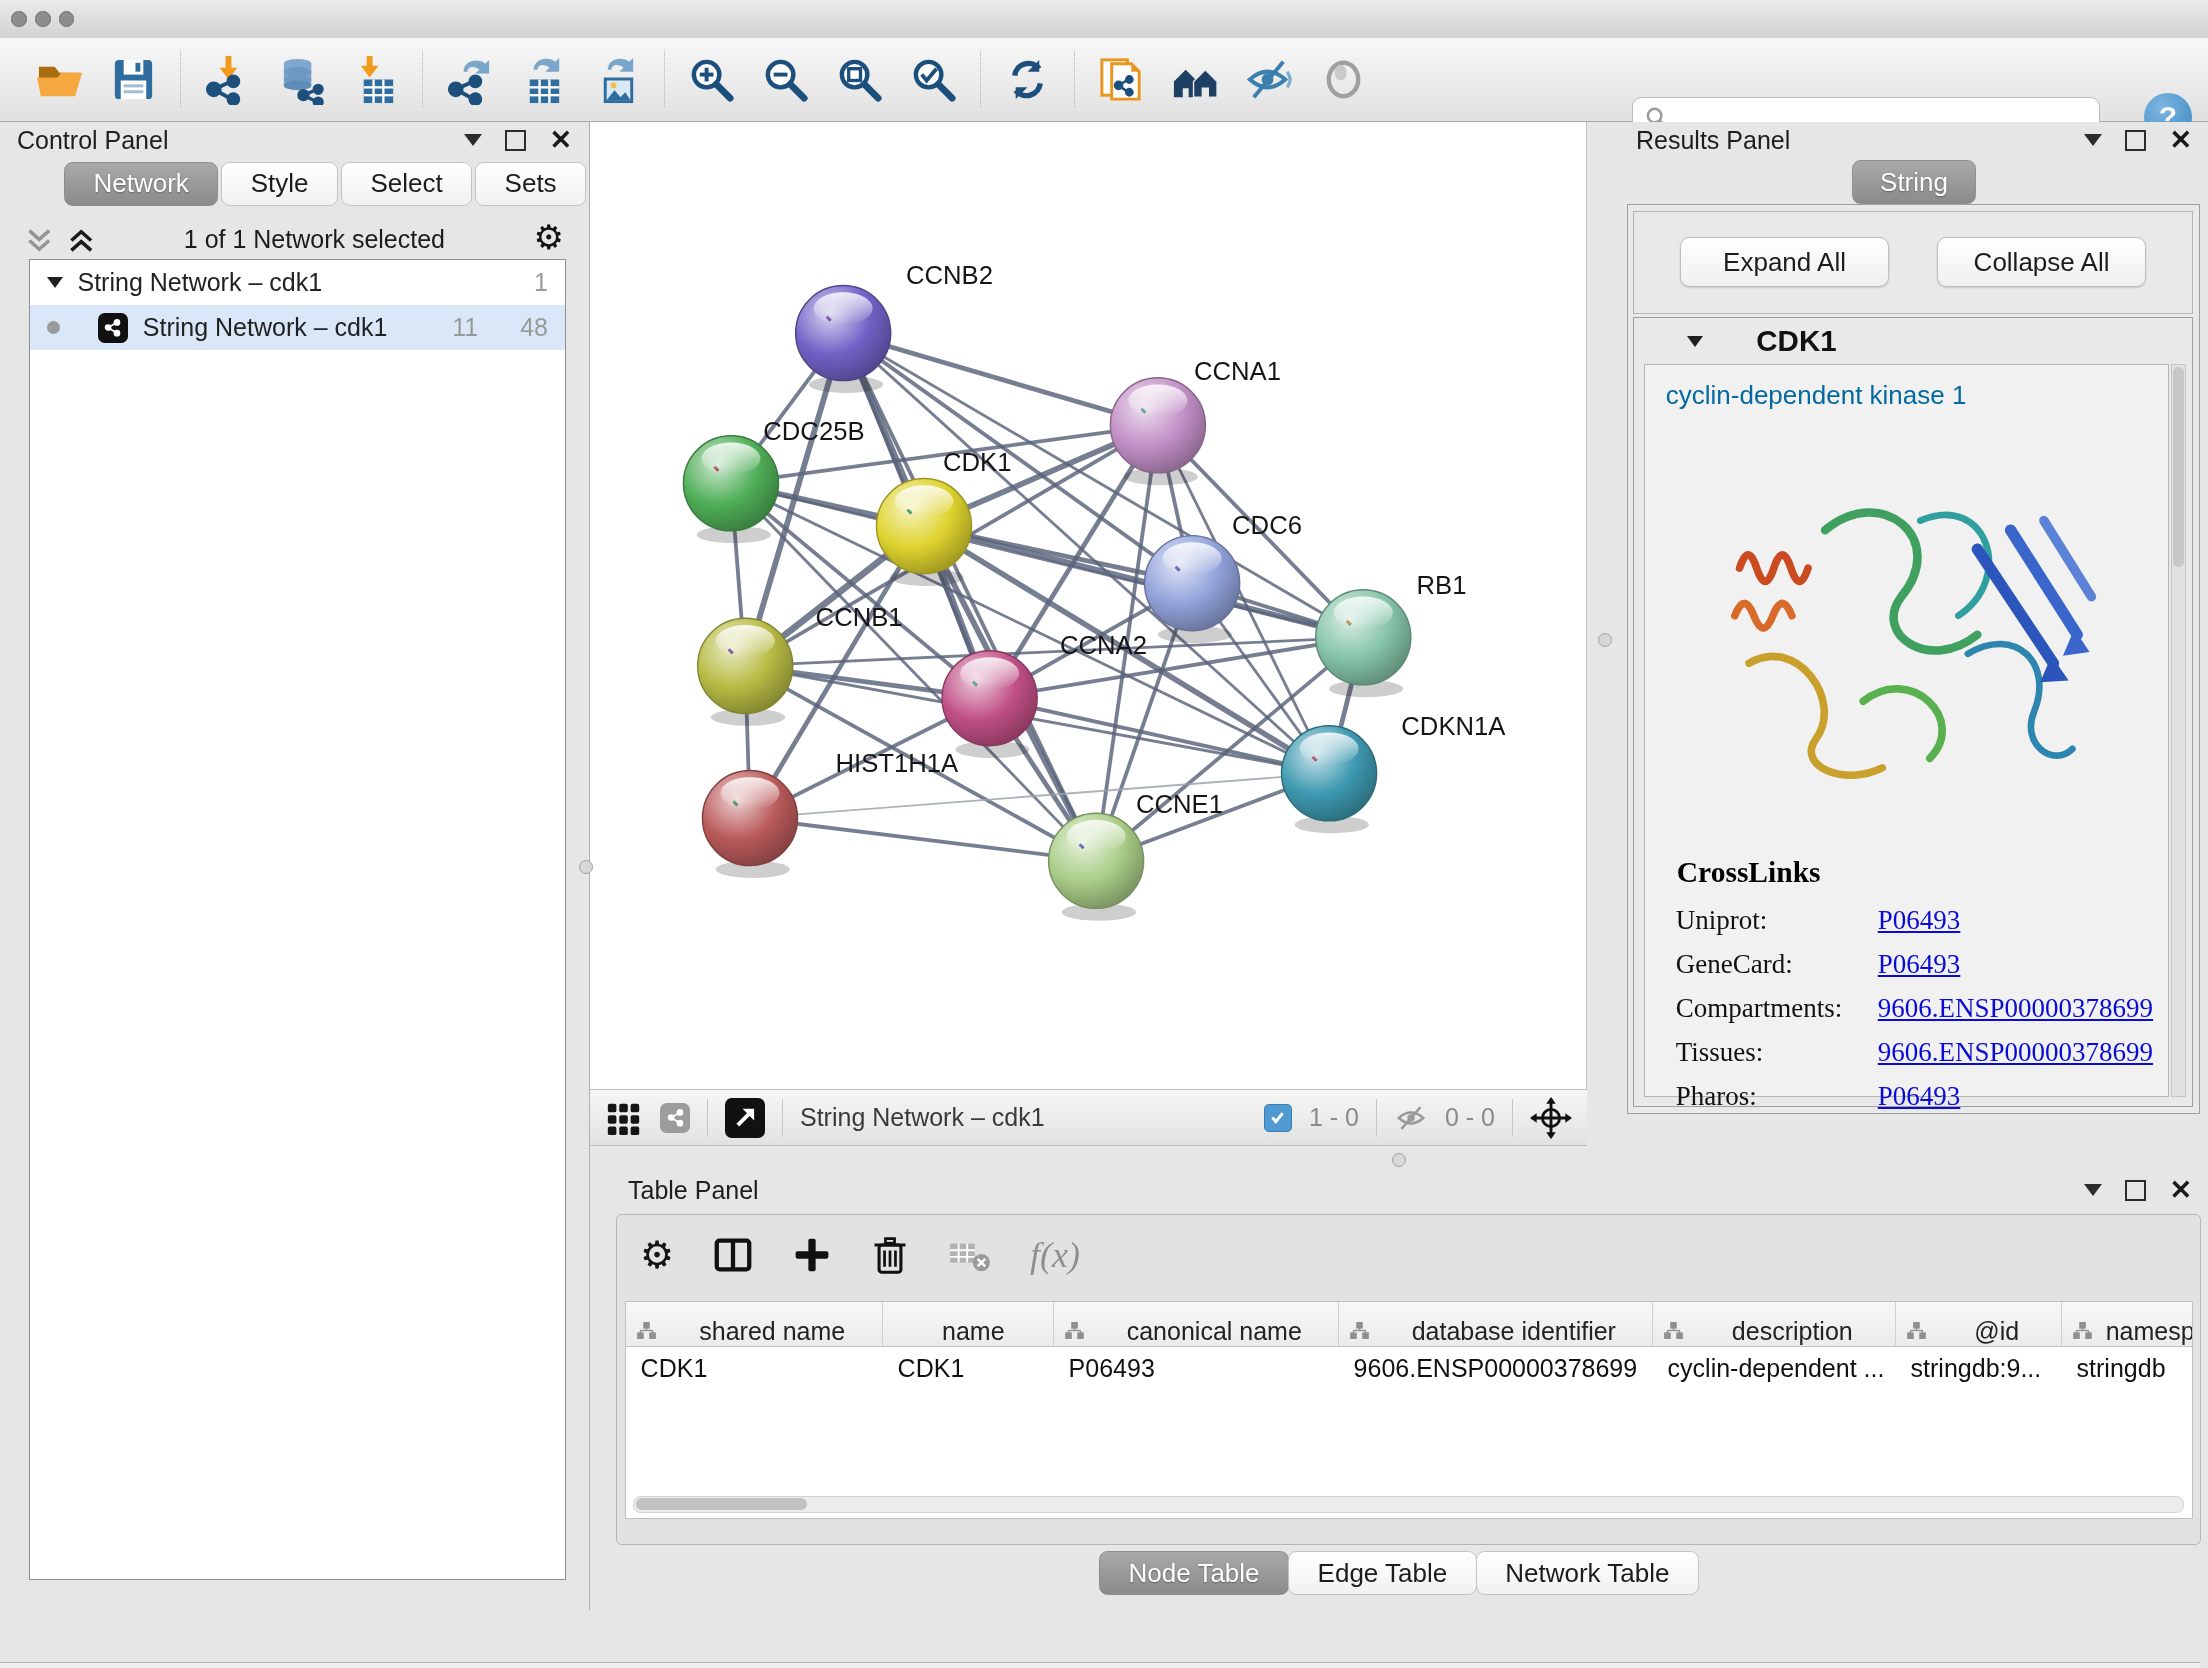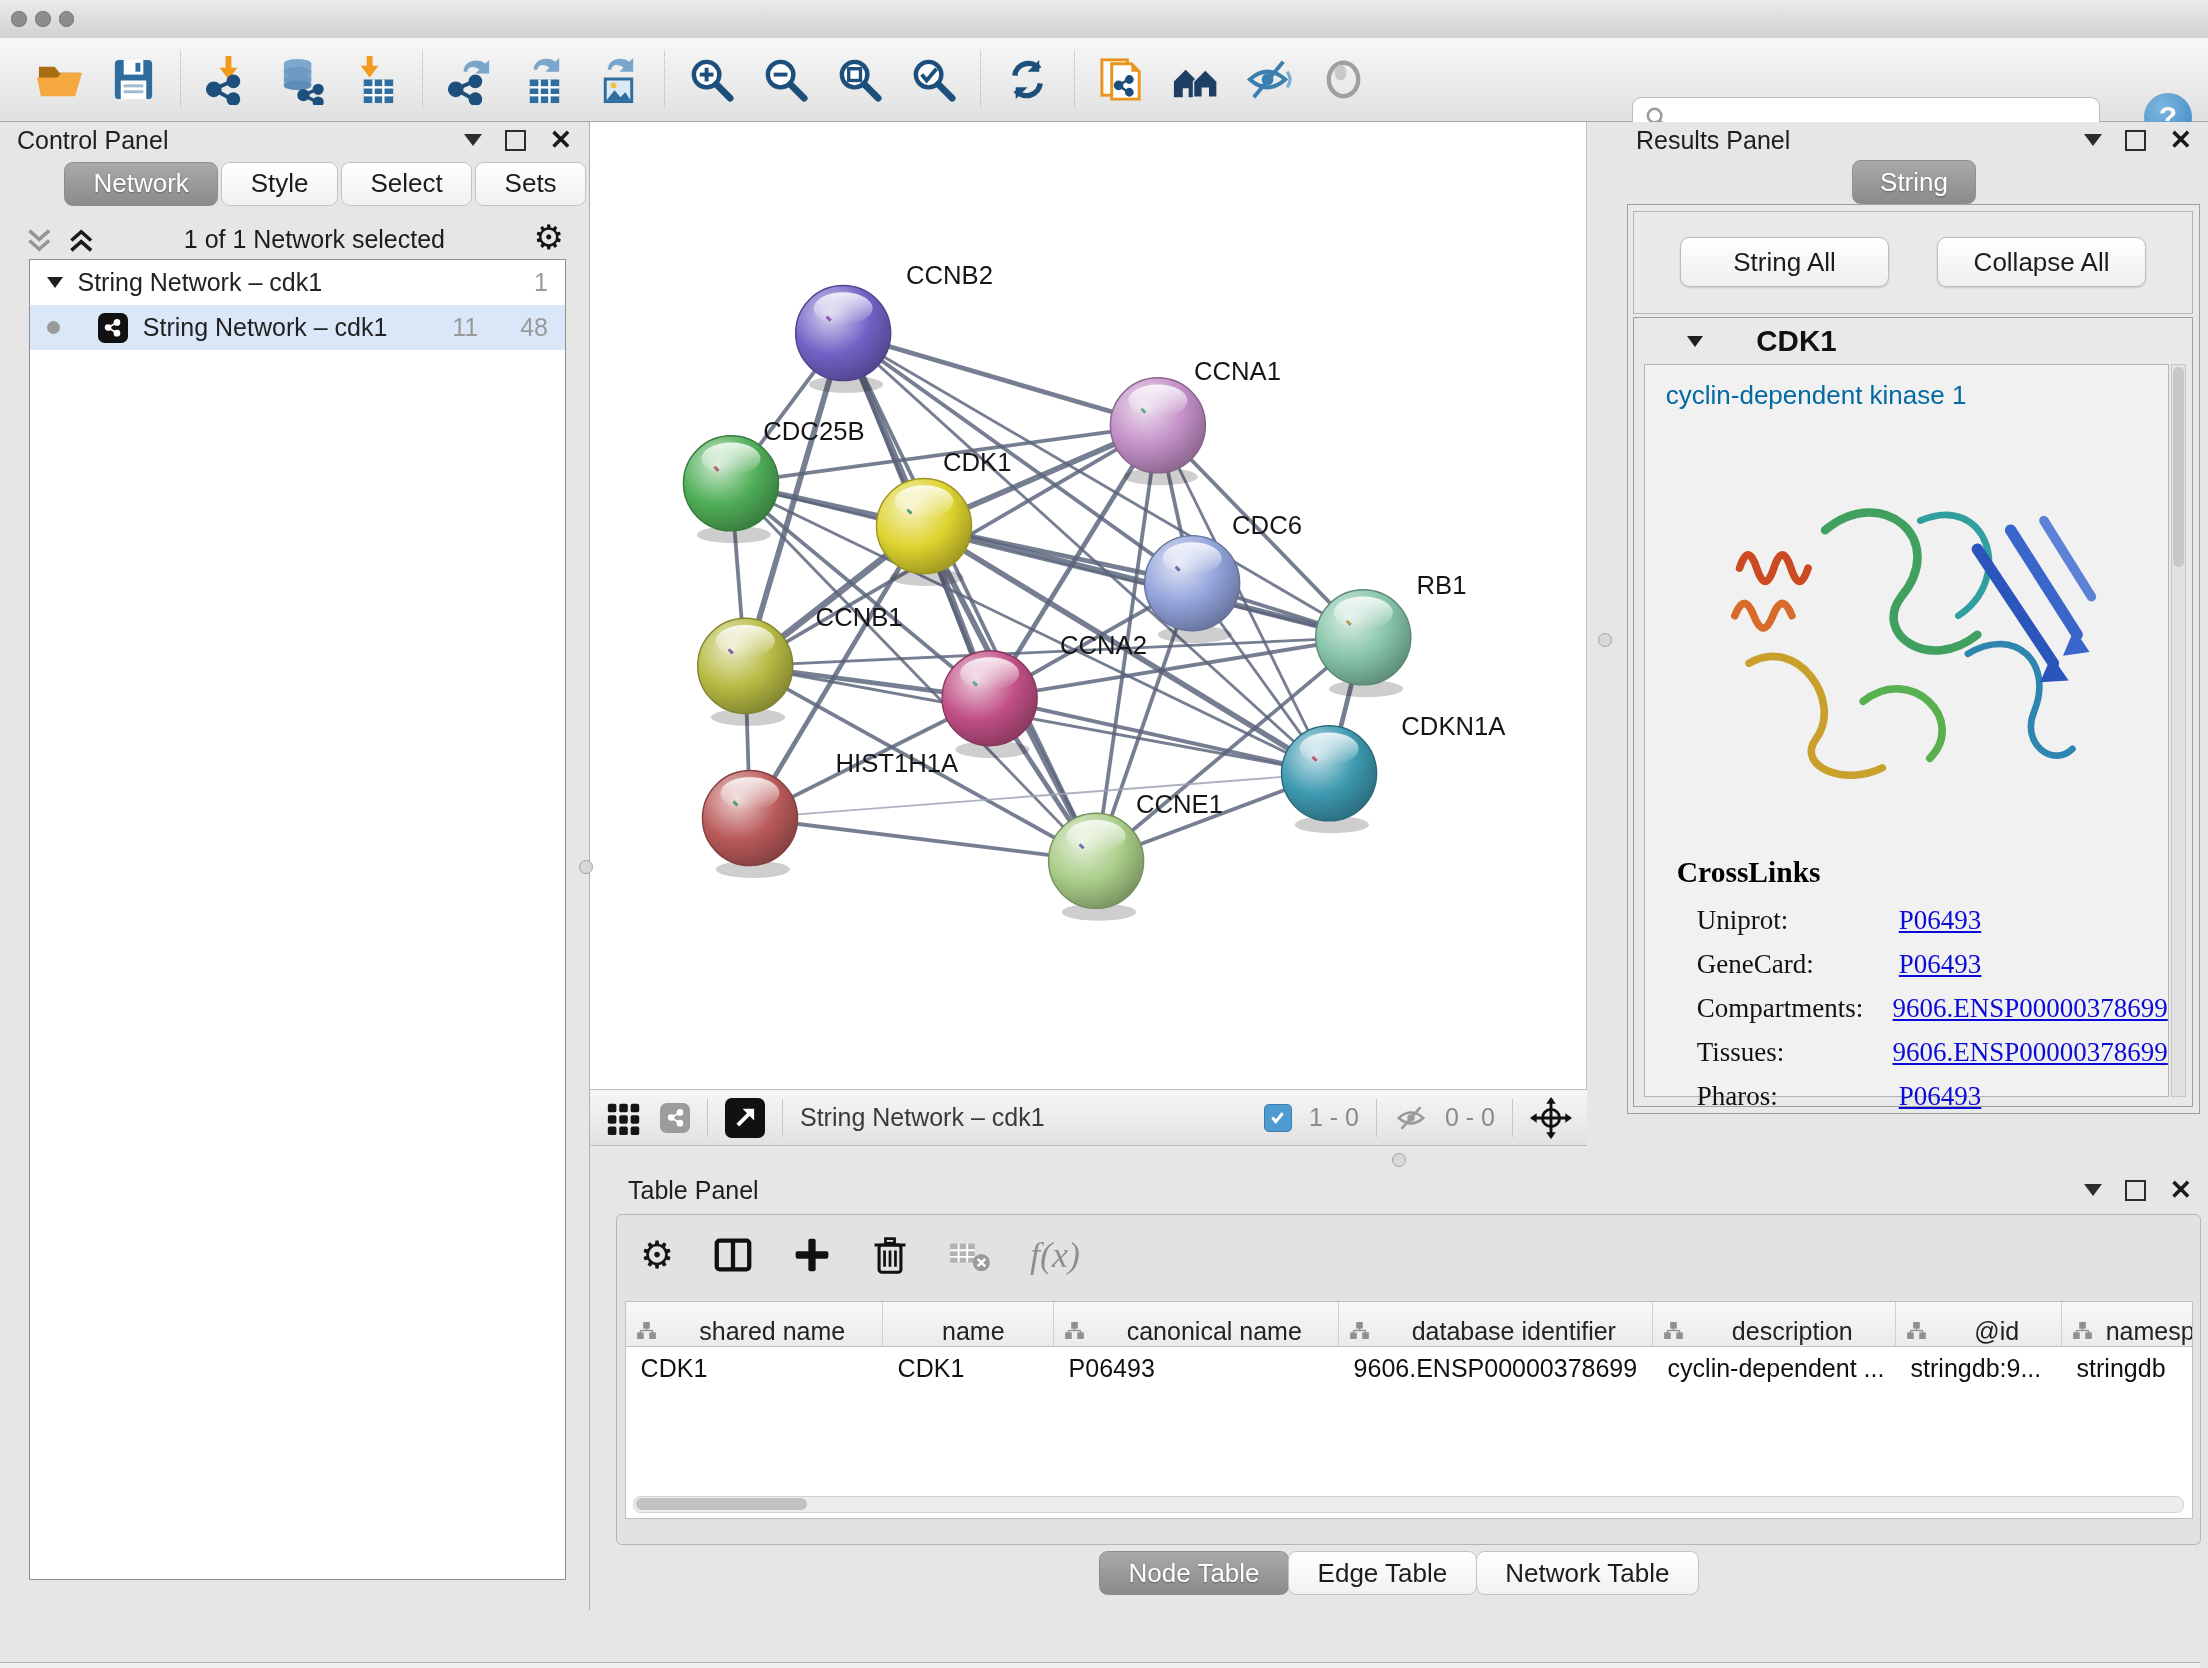--- a/index.html
+++ b/index.html
@@ -70,21 +70,21 @@
           font-size:26px;color:#1c1c1c;box-shadow:0 1px 1.9px rgba(0,0,0,.15);}
   .rp-section{position:absolute;left:5.7px;right:5.7px;top:112px;bottom:5.7px;border:1px solid #9f9f9f;background:#e9e9e9;}
   .rp-sec-header{height:46px;display:flex;align-items:center;padding-left:53px;gap:53px;}
   .rp-gene{font-weight:bold;font-size:29.5px;color:#111;}
   .rp-inner{position:absolute;left:9.5px;right:23px;top:46px;bottom:9.5px;background:#f1f1f1;border:1px solid #b5b5b5;}
   .rp-desc{padding:15px 0 0 21px;font-size:26px;color:#0369a1;}
   .rp-scroll{position:absolute;right:5.7px;top:46px;bottom:9.5px;width:13.3px;background:#e2e2e2;border:1px solid #c6c6c6;}
   .rp-scroll .thumb{position:absolute;left:1px;right:1px;top:1.9px;height:200px;background:#c7c7c7;border-radius:5.7px;}
   .crosslinks{position:absolute;left:0;right:0;top:491px;font-family:"Liberation Serif",serif;}
   .cl-title{font-weight:bold;font-size:29.5px;color:#000;margin-left:32px;margin-bottom:9.5px;}
-  .link-row{display:flex;margin-left:52px;height:44px;align-items:center;}
+  .link-row{display:flex;margin-left:31px;height:44px;align-items:center;}
   .link-label{width:202px;font-size:27px;color:#111;}
   .link-value{font-size:27px;color:#0b0bd6;text-decoration:underline;}
   
   .h-splitter{left:590px;top:1146px;width:1619px;height:26px;background:#e6e6e6;}
   .dot{position:absolute;width:12.4px;height:12.4px;border-radius:50%;background:#d8d8d8;border:1px solid #a3a3a3;}
   
   .table-panel{left:590px;top:1172px;width:1619px;height:438px;background:#e6e6e6;}
   .tp-container{position:absolute;left:26px;right:7.6px;top:42px;height:329px;background:#e2e2e2;
                 border:1px solid #b5b5b5;border-radius:5.7px;overflow:hidden;}
   .tp-toolbar{height:80px;display:flex;align-items:center;gap:38px;padding-left:23px;}
@@ -692,21 +692,21 @@
     <span>Results Panel</span>
     <span class="ph-icons">
       <span class="tri-down"></span>
       <span class="float-sq"></span>
       <span class="close-x">✕</span>
     </span>
   </div>
   <div class="rp-tab">String</div>
   <div class="rp-box">
     <div class="rp-btnbox">
-      <div class="rp-btn">String All</div>
+      <div class="rp-btn">Expand All</div>
       <div class="rp-btn">Collapse All</div>
     </div>
     <div class="rp-section">
       <div class="rp-sec-header">
         <span class="tri-small"></span>
         <span class="rp-gene">CDK1</span>
       </div>
       <div class="rp-inner">
         <div class="rp-desc">cyclin-dependent kinase 1</div>
         <svg width="447" height="409" viewBox="0 0 470 430" style="position:absolute;left:50%;top:51px;transform:translateX(-50%)">

